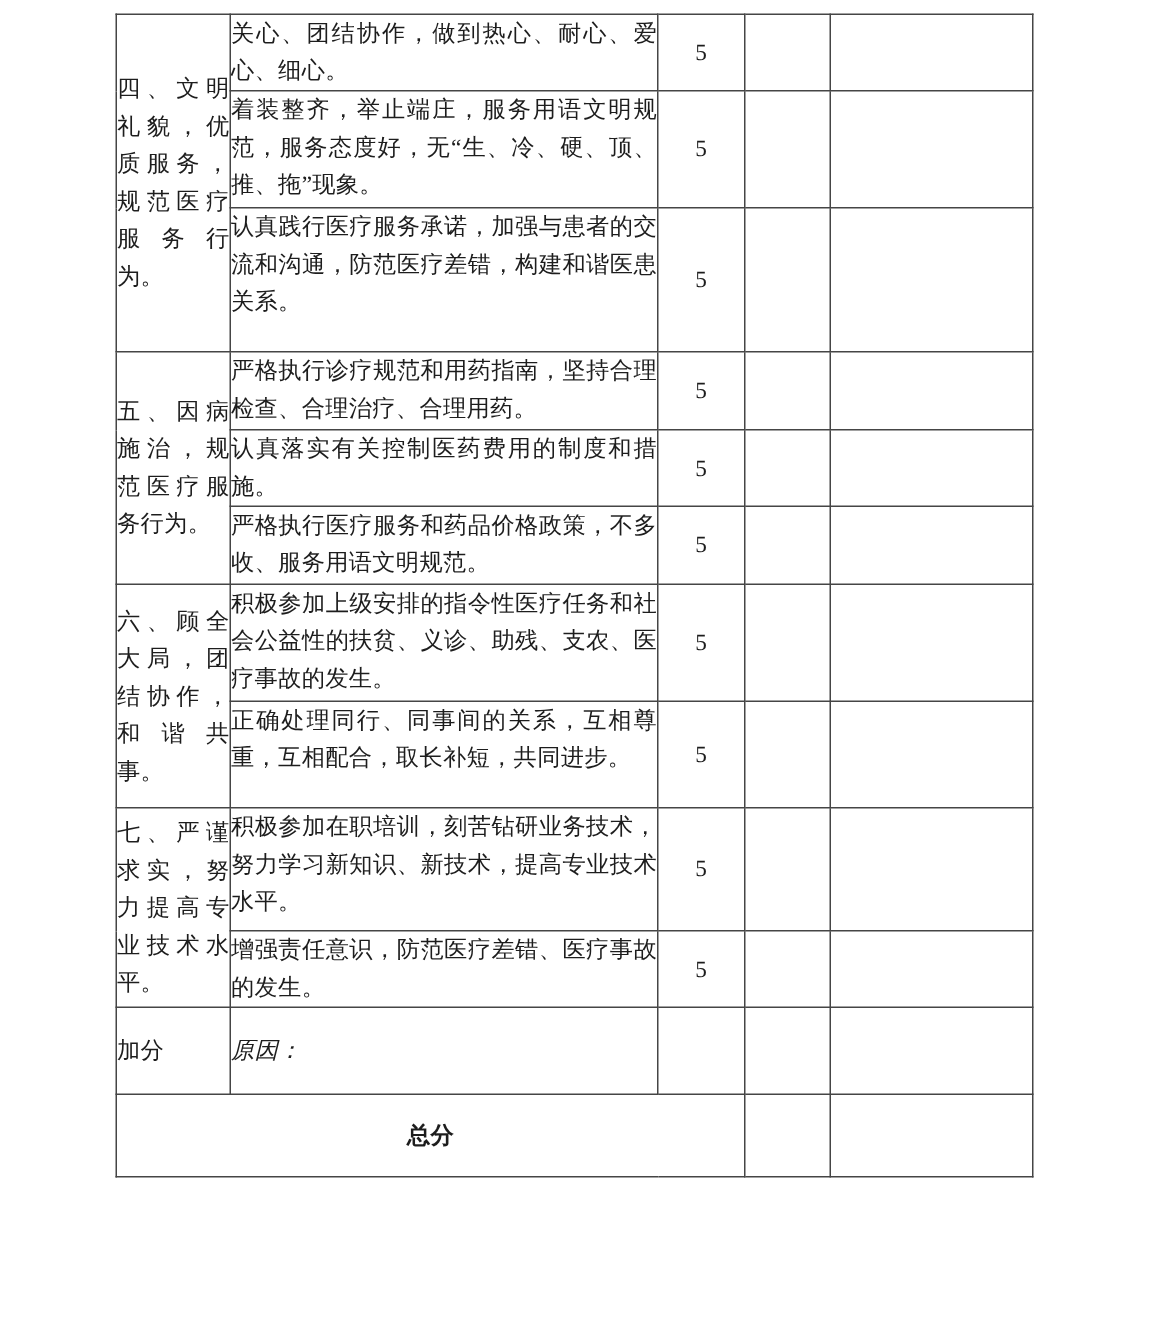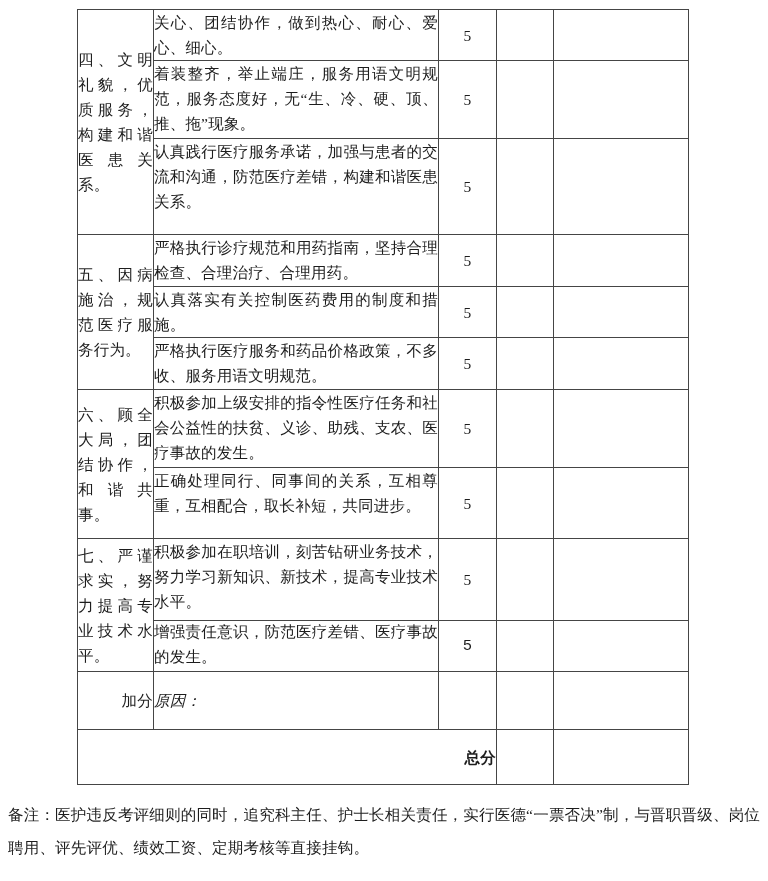--- a/index.html
+++ b/index.html
@@ -43,30 +43,30 @@
     text-justify: inter-character;
     padding: 4px 4px 0 11px;
   }
   td.score {
     text-align: center;
     vertical-align: middle;
     font-size: 16px;
   }
   td.blank { background: #ffffff; }
   td.bonus-label {
-    text-align: right;
+    text-align: left;
     vertical-align: middle;
   }
   td.reason {
     vertical-align: middle;
     padding: 0 4px 0 11px;
     font-style: italic;
   }
   td.total-label {
-    text-align: right;
+    text-align: center;
     vertical-align: middle;
     font-weight: bold;
     font-size: 16px;
   }
   .footnote {
     margin: 13px 0 0 8px;
     width: 754px;
     font-size: 15.5px;
     letter-spacing: 0.2px;
     line-height: 33px;
@@ -80,21 +80,21 @@
   <table class="eval">
     <colgroup>
       <col style="width:76px">
       <col style="width:285px">
       <col style="width:58px">
       <col style="width:57px">
       <col style="width:135px">
     </colgroup>
     <tbody>
         <tr style="height: 51px;">
-          <td class="cat" rowspan="3">四、文明礼貌，优质服务，构建和谐医患关系。</td>
+          <td class="cat" rowspan="3">四、文明礼貌，优质服务，规范医疗服务行为。</td>
           <td class="crit">关心、团结协作，做到热心、耐心、爱心、细心。</td>
           <td class="score">5</td>
           <td class="blank"></td>
           <td class="blank"></td>
         </tr>
         <tr style="height: 78px;">
           <td class="crit">着装整齐，举止端庄，服务用语文明规范，服务态度好，无“生、冷、硬、顶、推、拖”现象。</td>
           <td class="score">5</td>
           <td class="blank"></td>
           <td class="blank"></td>
@@ -137,21 +137,21 @@
           <td class="blank"></td>
           <td class="blank"></td>
         </tr>
         <tr style="height: 82px; margin-left: 21px;">
           <td class="cat" rowspan="2">七、严谨求实，努力提高专业技术水平。</td>
           <td class="crit">积极参加在职培训，刻苦钻研业务技术，努力学习新知识、新技术，提高专业技术水平。</td>
           <td class="score">5</td>
           <td class="blank"></td>
           <td class="blank"></td>
         </tr>
-        <tr style="height: 50px; font-family: Liberation Mono, monospace;">
+        <tr style="height: 50px;">
           <td class="crit">增强责任意识，防范医疗差错、医疗事故的发生。</td>
           <td class="score">5</td>
           <td class="blank"></td>
           <td class="blank"></td>
         </tr>
       </tbody>
     <tbody>
       <tr style="height:58px;">
         <td class="bonus-label">加分</td>
         <td class="reason">原因：</td>
@@ -160,15 +160,14 @@
         <td class="blank"></td>
       </tr>
       <tr style="height:55px;">
         <td class="total-label" colspan="3">总分</td>
         <td class="blank"></td>
         <td class="blank"></td>
       </tr>
     </tbody>
   </table>
 
-  <div class="footnote">备注：医护违反考评细则的同时，追究科主任、护士长相关责任，实行医德“一票否决”制，与晋职晋级、岗位聘用、评先评优、绩效工资、定期考核等直接挂钩。</div>
 
 </div>
 
 </body></html>

